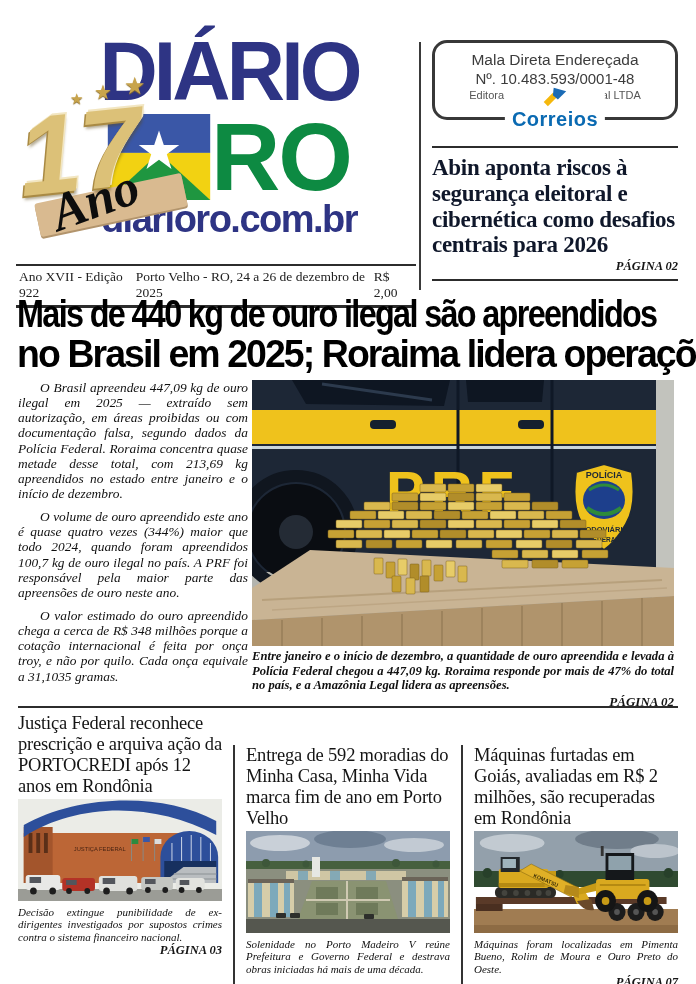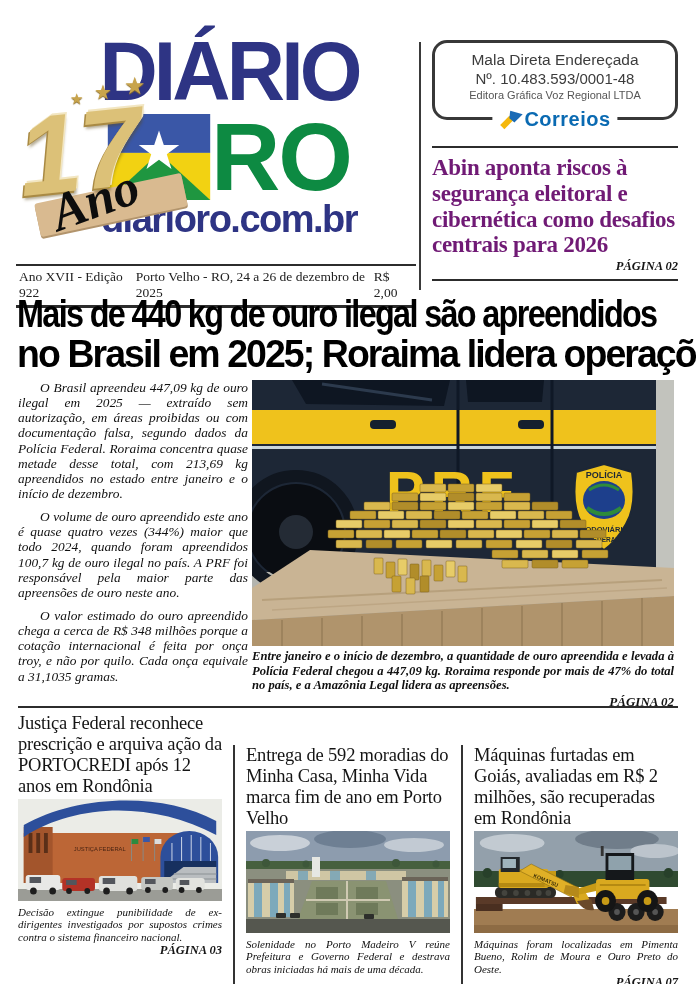--- a/index.html
+++ b/index.html
@@ -28,25 +28,25 @@
                font-weight:bold; font-size:52px; color:#0d0d0d; transform:rotate(-20deg); }
 
   .v-divider { position:absolute; left:419px; top:42px; width:2px; height:248px; background:#3a3a3a; }
 
   
   .right-col { position:absolute; left:432px; top:40px; width:246px; }
   .postal-box { position:relative; border:3px solid #383838; border-radius:15px; padding:8px 4px 16px;
                 text-align:center; font-family:"Liberation Sans", sans-serif; color:#3c3c3c; }
   .pb1 { font-size:15.5px; } .pb2 { font-size:15px; margin-top:1px; } .pb3 { font-size:11px; margin-top:2px; color:#555; }
   .correios { position:absolute; left:50%; bottom:-14px; transform:translateX(-50%); background:#fff;
-              padding:0 7px; display:flex; align-items:center; white-space:nowrap; }
+              padding:0 7px; display:flex; align-items:center; white-space:nowrap;flex-direction:column; }
   .correios-word { font-family:"Liberation Sans", sans-serif; font-weight:bold; font-size:20px; color:#0a6ab2; letter-spacing:.5px; }
   .rule { border-top:2px solid #2c2c2c; }
   .r1 { margin-top:26px; } .r2 { margin-top:5px; }
-  .abin-hl { margin-top:7px; font-weight:bold; font-size:23px; line-height:1.12; letter-spacing:-.3px; color:#701a75; }
+  .abin-hl { margin-top:7px; font-weight:bold; font-size:23px; line-height:1.12; letter-spacing:-.3px; color:#0f172a; }
   .pref { font-weight:bold; font-style:italic; font-size:12.5px; text-align:right; color:#161616; }
   .abin-pref { margin-top:1px; }
 
   
   .info-bar { position:absolute; left:16px; top:264px; width:400px; border-top:2px solid #2c2c2c;
               border-bottom:3px solid #2c2c2c; display:flex; justify-content:space-between; align-items:baseline;
               padding:3px 3px 4px; font-size:13.5px; color:#222; }
 
   
   .lead-hl { position:absolute; left:17px; top:294px; width:662px; color:#000; }

